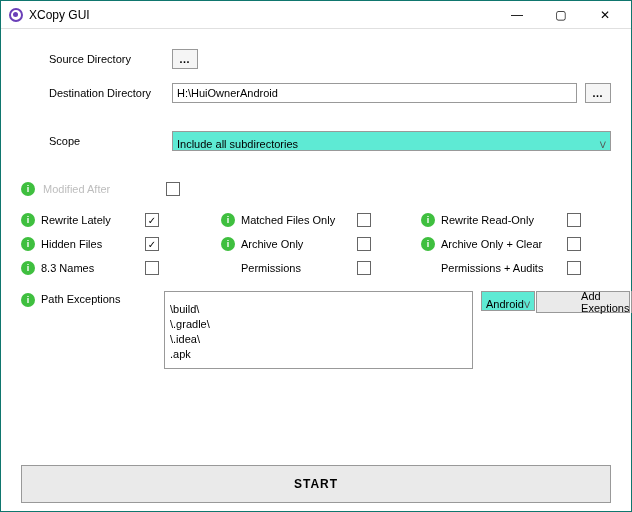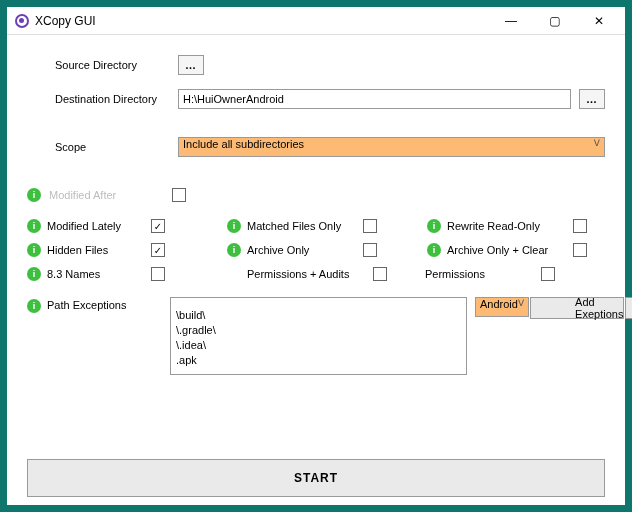--- a/index.html
+++ b/index.html
@@ -1,32 +1,32 @@
 <!DOCTYPE html>
 <html><head>
 <meta charset="utf-8">
 <style>
   * { box-sizing: border-box; margin: 0; padding: 0; }
   html, body { width: 632px; height: 512px; font-family: "Segoe UI", Tahoma, sans-serif; font-size: 11px; background: #fff; overflow: hidden; }
-  .window { width: 632px; height: 512px; border: 7px solid #0f766e; display: flex; flex-direction: column; }
+  .window { width: 632px; height: 512px; border: 1px solid #0f766e; display: flex; flex-direction: column; }
   .titlebar { height: 28px; display: flex; align-items: center; padding: 0 4px 0 8px; border-bottom: 1px solid #e0e0e0; }
   .app-icon { width: 14px; height: 14px; border-radius: 50%; border: 2px solid #6a3fb8; margin-right: 6px; position: relative; }
   .app-icon::after { content: ""; position: absolute; left: 2px; top: 2px; width: 5px; height: 5px; border-radius: 50%; background: #6a3fb8; }
   .title { font-size: 12px; }
   .winbtns { margin-left: auto; display: flex; }
   .winbtn { width: 44px; height: 26px; display: flex; align-items: center; justify-content: center; font-size: 12px; }
   .content { flex: 1; padding: 18px 20px 8px 20px; display: flex; flex-direction: column; gap: 6px; }
   .row { display: flex; align-items: center; gap: 8px; min-height: 24px; }
   .lbl { width: 115px; font-size: 11px; }
   .lbl.disabled { color: #bdbdbd; }
   .info { width: 14px; height: 14px; background: #3fbf3f; color: #fff; border-radius: 50%; display: inline-flex; align-items: center; justify-content: center; font-size: 9px; font-weight: bold; cursor: pointer; }
   .info.off { visibility: hidden; }
   .txt { flex: 1; height: 20px; border: 1px solid #999; padding: 1px 4px; font-size: 11px; background: #fff; }
   .browse-btn { width: 26px; height: 20px; border: 1px solid #999; background: #f5f5f5; display: flex; align-items: center; justify-content: center; font-weight: bold; letter-spacing: 1px; cursor: pointer; }
-  .scope-select, .combo { height: 20px; border: 1px solid #999; background: #fdba74; display: flex; align-items: flex-start; padding: 0 4px; font-size: 11px; position: relative; cursor: pointer; }
+  .scope-select, .combo { height: 20px; border: 1px solid #999; background: #5eead4; display: flex; align-items: flex-end; padding: 0 4px; font-size: 11px; position: relative; cursor: pointer; }
   .scope-select { flex: 1; }
   .caret { margin-left: auto; font-size: 9px; color: #555; }
   .date-disp { flex: 1; height: 20px; border: 1px solid #bbb; display: flex; align-items: center; padding: 0 4px; color: #888; font-size: 11px; position: relative; }
   .date-icon { margin-left: auto; width: 12px; height: 12px; border: 1px solid #ccc; display: flex; align-items: center; justify-content: center; font-size: 7px; color: #ccc; }
   .chk { width: 14px; height: 14px; border: 1px solid #666; display: inline-flex; align-items: center; justify-content: center; font-size: 10px; cursor: pointer; background: #fff; }
   .gap18 { height: 12px; }
   .opt-grid { display: flex; flex-direction: column; gap: 10px; margin-top: 6px; }
   .opt-row { display: flex; align-items: center; }
   .opt-cell { display: flex; align-items: center; gap: 6px; }
   .c1 { width: 200px; }
@@ -91,21 +91,21 @@
       <span class="info">i</span>
       <span class="lbl disabled">Modified After</span>
       <span class="chk"></span>
       <span style="width:10px;"></span>
     </div>
 
     <div class="opt-grid">
       <div class="opt-row">
         <div class="opt-cell c1">
           <span class="info">i</span>
-          <span class="lbltxt">Modified Lately</span>
+          <span class="lbltxt">Rewrite Lately</span>
           <span class="chk">✓</span>
         </div>
         <div class="opt-cell c2">
           <span class="info">i</span>
           <span class="lbltxt">Matched Files Only</span>
           <span class="chk"></span>
         </div>
         <div class="opt-cell c3">
           <span class="info">i</span>
           <span class="lbltxt">Rewrite Read-Only</span>
@@ -128,28 +128,28 @@
           <span class="lbltxt">Archive Only + Clear</span>
           <span class="chk"></span>
         </div>
       </div>
       <div class="opt-row">
         <div class="opt-cell c1">
           <span class="info">i</span>
           <span class="lbltxt">8.3 Names</span>
           <span class="chk"></span>
         </div>
+        <div class="opt-cell c2">
+          <span class="info off"></span>
+          <span class="lbltxt">Permissions</span>
+          <span class="chk"></span>
+        </div>
         <div class="opt-cell c3">
           <span class="info off"></span>
           <span class="lbltxt">Permissions + Audits</span>
-          <span class="chk"></span>
-        </div>
-        <div class="opt-cell c2">
-          <span class="info off"></span>
-          <span class="lbltxt">Permissions</span>
           <span class="chk"></span>
         </div>
       </div>
     </div>
 
     <div class="exc-row">
       <div class="exc-label-col">
         <span class="info">i</span>
         <span>Path Exceptions</span>
       </div>

